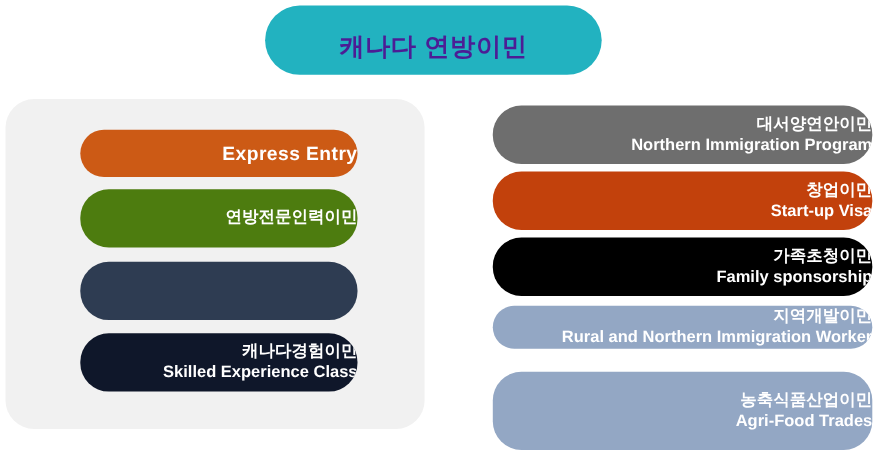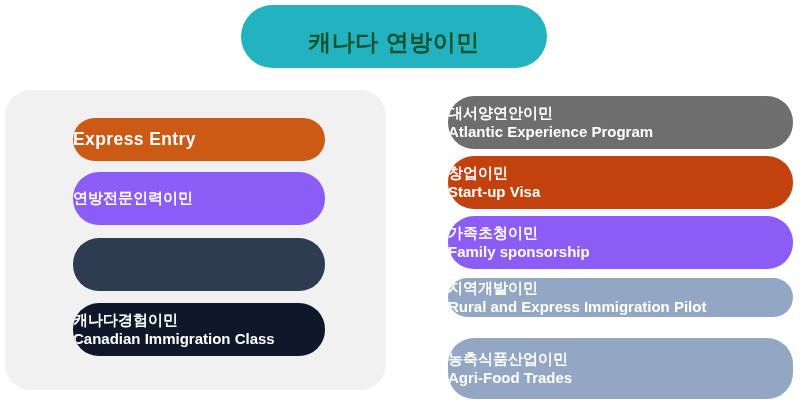--- a/index.html
+++ b/index.html
@@ -23,21 +23,21 @@
     width: 306px;
     height: 63px;
     background: #22b2c0;
     border-radius: 32px;
     display: flex;
     align-items: center;
     justify-content: center;
     box-sizing: border-box;
   }
   #header-pill .title {
-    color: #14532d;
+    color: #4c1d95;
     font-size: 23px;
     font-weight: bold;
     letter-spacing: 0.5px;
     line-height: 1;
     white-space: nowrap;
     margin-top: 11px;
   }
 
   
   #left-panel {
@@ -50,21 +50,21 @@
     border-radius: 26px;
     box-sizing: border-box;
   }
 
   .card {
     position: absolute;
     border-radius: 26px;
     box-sizing: border-box;
     display: flex;
     flex-direction: column;
-    align-items: flex-start;
+    align-items: flex-end;
     justify-content: center;
     color: #ffffff;
     text-align: center;
     overflow: hidden;
   }
   .card .ko {
     font-size: 15px;
     font-weight: bold;
     line-height: 1.25;
     white-space: nowrap;
@@ -80,21 +80,21 @@
     letter-spacing: 0.4px;
   }
 
   
   #card-express-entry {
     left: 73px; top: 118px; width: 252px; height: 43px;
     background: #cc5a15;
   }
   #card-fsw {
     left: 73px; top: 172px; width: 252px; height: 53px;
-    background: #8b5cf6;
+    background: #4d7c0f;
   }
   #card-fst {
     left: 73px; top: 238px; width: 252px; height: 53px;
     background: #2e3c52;
   }
   #card-cec {
     left: 73px; top: 303px; width: 252px; height: 53px;
     background: #0f172a;
   }
 
@@ -102,28 +102,28 @@
   #card-atlantic {
     left: 448px; top: 96px; width: 345px; height: 53px;
     background: #6e6e6e;
   }
   #card-startup {
     left: 448px; top: 156px; width: 345px; height: 53px;
     background: #c2410c;
   }
   #card-family {
     left: 448px; top: 216px; width: 345px; height: 53px;
-    background: #8b5cf6;
+    background: #000000;
   }
   #card-rnip {
     left: 448px; top: 278px; width: 345px; height: 39px;
     background: #93a7c4;
   }
   #card-agrifood {
-    left: 448px; top: 338px; width: 345px; height: 61px;
+    left: 448px; top: 338px; width: 345px; height: 71px;
     background: #93a7c4;
   }
 </style>
 </head>
 <body>
 
 <div id="header-pill">
   <span class="title">캐나다 연방이민</span>
 </div>
 
@@ -135,39 +135,39 @@
 
 <div class="card" id="card-fsw">
   <span class="ko">연방전문인력이민</span>
 </div>
 
 <div class="card" id="card-fst">
 </div>
 
 <div class="card" id="card-cec">
   <span class="ko">캐나다경험이민</span>
-  <span class="en">Canadian Immigration Class</span>
+  <span class="en">Skilled Experience Class</span>
 </div>
 
 <div class="card" id="card-atlantic">
   <span class="ko">대서양연안이민</span>
-  <span class="en">Atlantic Experience Program</span>
+  <span class="en">Northern Immigration Program</span>
 </div>
 
 <div class="card" id="card-startup">
   <span class="ko">창업이민</span>
   <span class="en">Start-up Visa</span>
 </div>
 
 <div class="card" id="card-family">
   <span class="ko">가족초청이민</span>
   <span class="en">Family sponsorship</span>
 </div>
 
 <div class="card" id="card-rnip">
   <span class="ko">지역개발이민</span>
-  <span class="en">Rural and Express Immigration Pilot</span>
+  <span class="en">Rural and Northern Immigration Worker</span>
 </div>
 
 <div class="card" id="card-agrifood">
   <span class="ko">농축식품산업이민</span>
   <span class="en">Agri-Food Trades</span>
 </div>
 
 </body></html>

